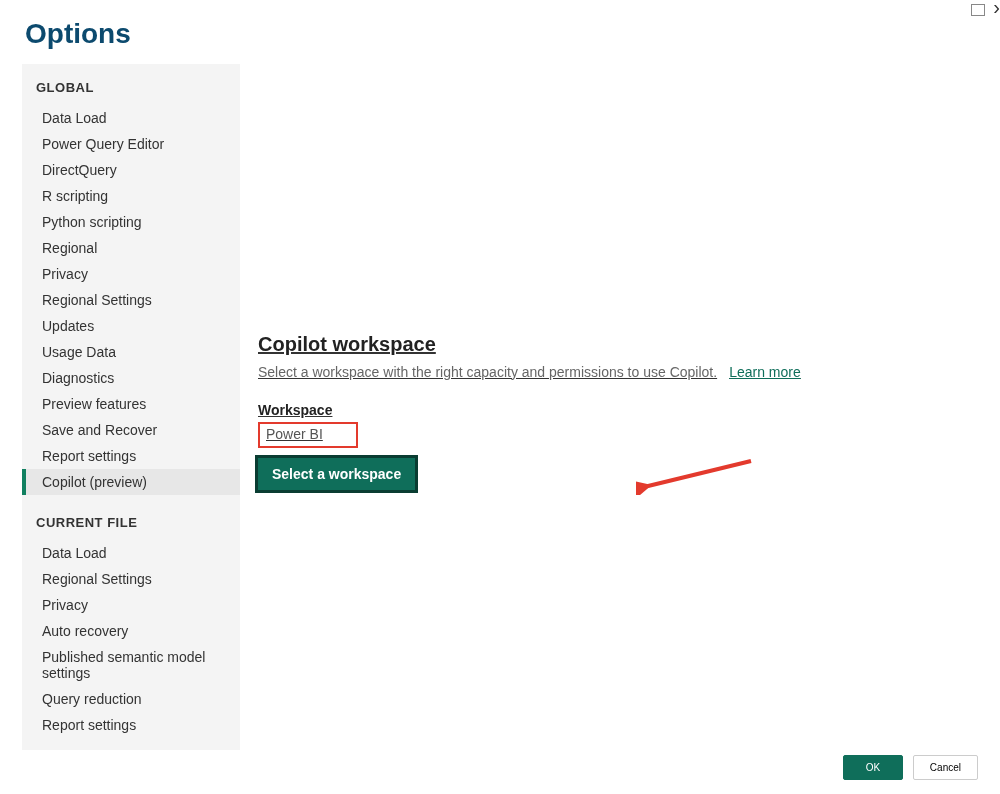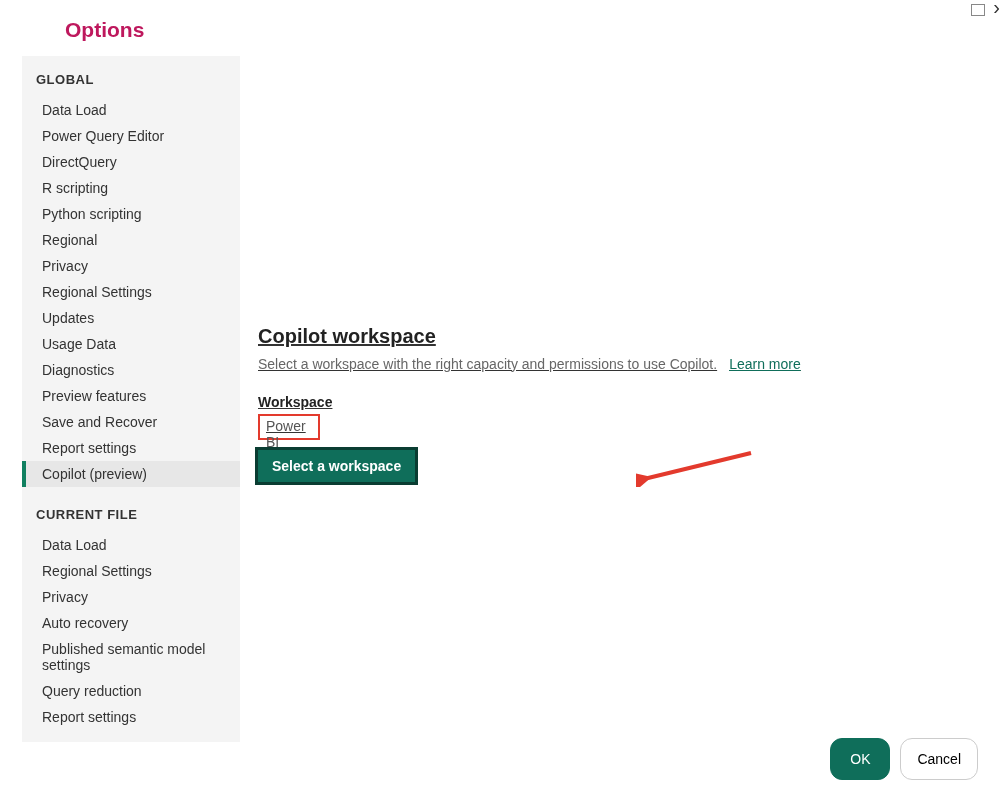--- a/index.html
+++ b/index.html
@@ -7,25 +7,24 @@
     margin: 0; padding: 0;
     font-family: "Segoe UI", Arial, sans-serif;
     font-size: 14px;
     color: #333;
     background: #fff;
     width: 1000px; height: 794px;
     overflow: hidden;
     position: relative;
   }
   .page-title {
-    font-size: 21px;
-    font-weight: 600;
-    color: #be185d;
+    font-size: 28px;
+    font-weight: 600;
+    color: #0c4a6e;
     padding: 18px 0 14px 25px;
-    margin-left: 40px;
   }
   .content {
     display: flex;
     padding: 0 22px;
     align-items: center;
   }
   .sidebar {
     width: 218px;
     background: #f4f4f4;
     padding: 16px 0 12px 0;
@@ -83,21 +82,21 @@
     text-decoration: underline;
     cursor: pointer;
   }
   .field-label {
     font-size: 14px;
     font-weight: 600;
     color: #222;
     padding-bottom: 4px;
   }
   .textbox {
-    width: 62px;
+    width: 100px;
     height: 26px;
     border: 2px solid #e33a2d;
     padding: 2px 6px;
     font-size: 14px;
     color: #555;
     background: #fff;
     margin-bottom: 10px;
   }
   .select-btn {
     background: #0f6e5a;
@@ -118,26 +117,26 @@
   }
   .footer {
     position: absolute;
     bottom: 14px;
     right: 22px;
     display: flex;
     gap: 10px;
   }
   .btn {
     min-width: 60px;
-    padding: 12px 16px;
-    font-size: 14px;
+    padding: 6px 16px;
+    font-size: 10px;
     border: 1px solid #ccc;
     background: #fff;
     cursor: pointer;
-    border-radius: 12px;
+    border-radius: 2px;
   }
   .btn.primary {
     background: #0f6e5a;
     color: #fff;
     border-color: #0f6e5a;
   }
   .topright {
     position: absolute;
     top: 0; right: 0;
     display: flex;

